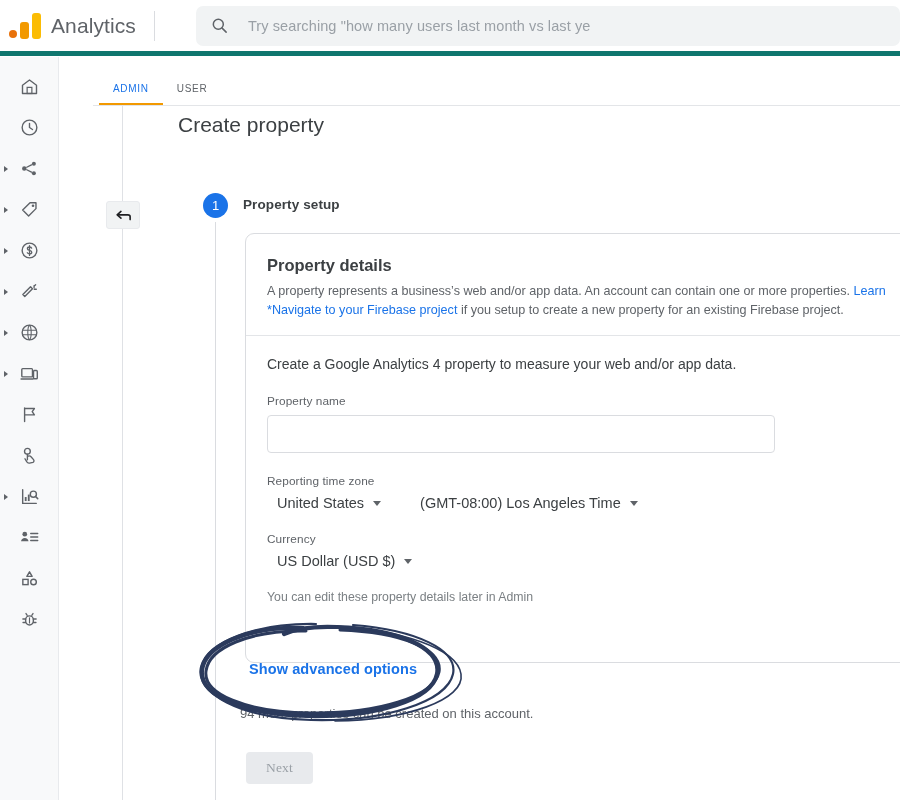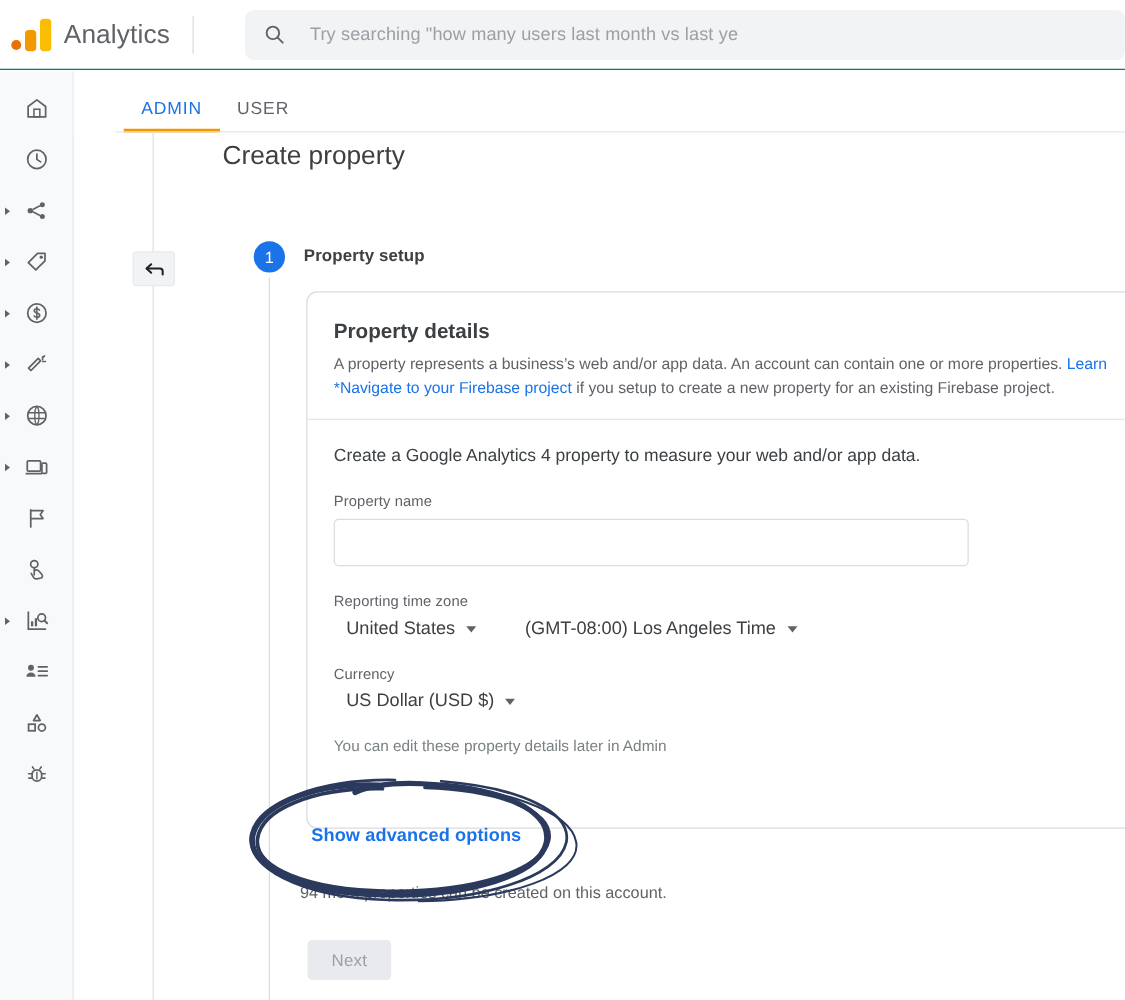--- a/index.html
+++ b/index.html
@@ -10,21 +10,21 @@
     background: #ffffff;
     font-family: "Liberation Sans", sans-serif;
     -webkit-font-smoothing: antialiased;
   }
   #app { position: relative; width: 900px; height: 800px; overflow: hidden; }
 
   
   .topbar {
     position: absolute; top: 0; left: 0; width: 900px; height: 56px;
     background: #ffffff; display: flex; align-items: center;
-    border-bottom: 1px solid #0f766e;
+    border-bottom: 5px solid #0f766e;
   }
   .ga-logo {
     width: 34px; height: 26px; margin-left: 9px; margin-right: 8px;
     position: relative; flex: none;
   }
   .ga-logo .bar { position: absolute; bottom: 0; border-radius: 3px; }
   .ga-logo .b1 { left: 0px;  width: 8px;  height: 8px;  background: #e8710a; border-radius: 50%; bottom: 1px;}
   .ga-logo .b2 { left: 11px; width: 9px;  height: 17px; background: #f29900; }
   .ga-logo .b3 { left: 23px; width: 9px;  height: 26px; background: #fbbc04; }
   .brand-name {
@@ -76,21 +76,21 @@
   }
   .rail-ico { width: 21px; height: 21px; display: block; }
   .rail-gap { height: 9px; }
 
   
   .tabs-row {
     position: absolute; top: 57px; left: 59px; width: 841px; height: 49px;
     background: #ffffff; display: flex; align-items: flex-end;
   }
   .tab {
-    font-size: 14px; letter-spacing: .7px; padding: 0 14px 12px 14px;
+    font-size: 10px; letter-spacing: .7px; padding: 0 14px 12px 14px;
     color: #5f6368; position: relative; font-weight: 500;
   }
   .tab.active { color: #1a73e8; }
   .tab.active:after {
     content: ""; position: absolute; left: 0; right: 0; bottom: 0;
     height: 3px; background: #f29900;
   }
   .tab-first { margin-left: 40px; }
   .tabs-rule {
     position: absolute; top: 105px; left: 93px; width: 807px; height: 1px;
@@ -180,21 +180,21 @@
     font-size: 14.5px; color: #1a73e8; font-weight: bold; letter-spacing: .1px;
   }
   .more-props {
     position: absolute; left: 240px; top: 706px;
     font-size: 13px; color: #5f6368; letter-spacing: 0;
   }
   .next-btn {
     position: absolute; left: 246px; top: 752px; width: 67px; height: 32px;
     background: #e8eaed; border: 0; border-radius: 4px;
     color: #9aa0a6; font-size: 13.5px;
-    font-family: Liberation Sans, sans-serif; letter-spacing: .2px;
+    font-family: Liberation Serif, serif; letter-spacing: .2px;
   }
 
   
   .annot {
     position: absolute; left: 185px; top: 612px; width: 320px; height: 125px;
     pointer-events: none;
   }
 </style>
 </head>
 <body>

